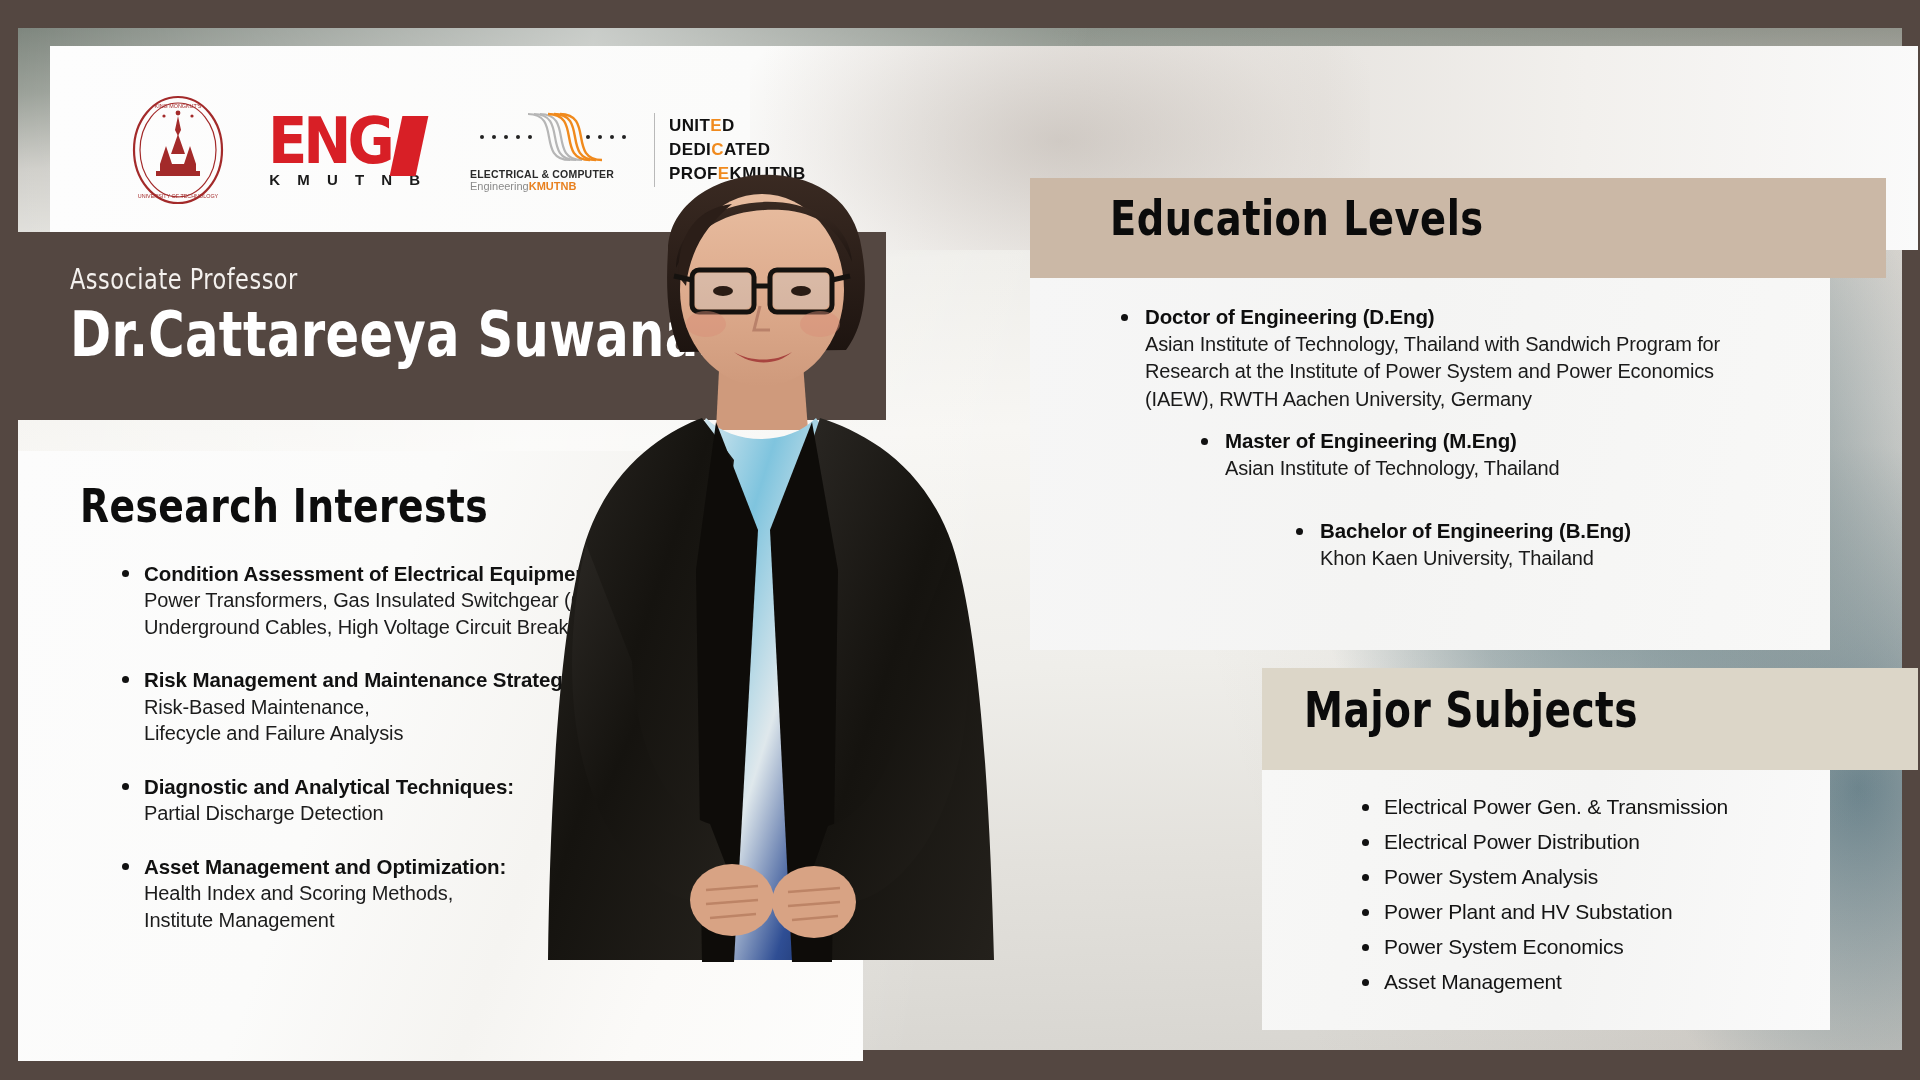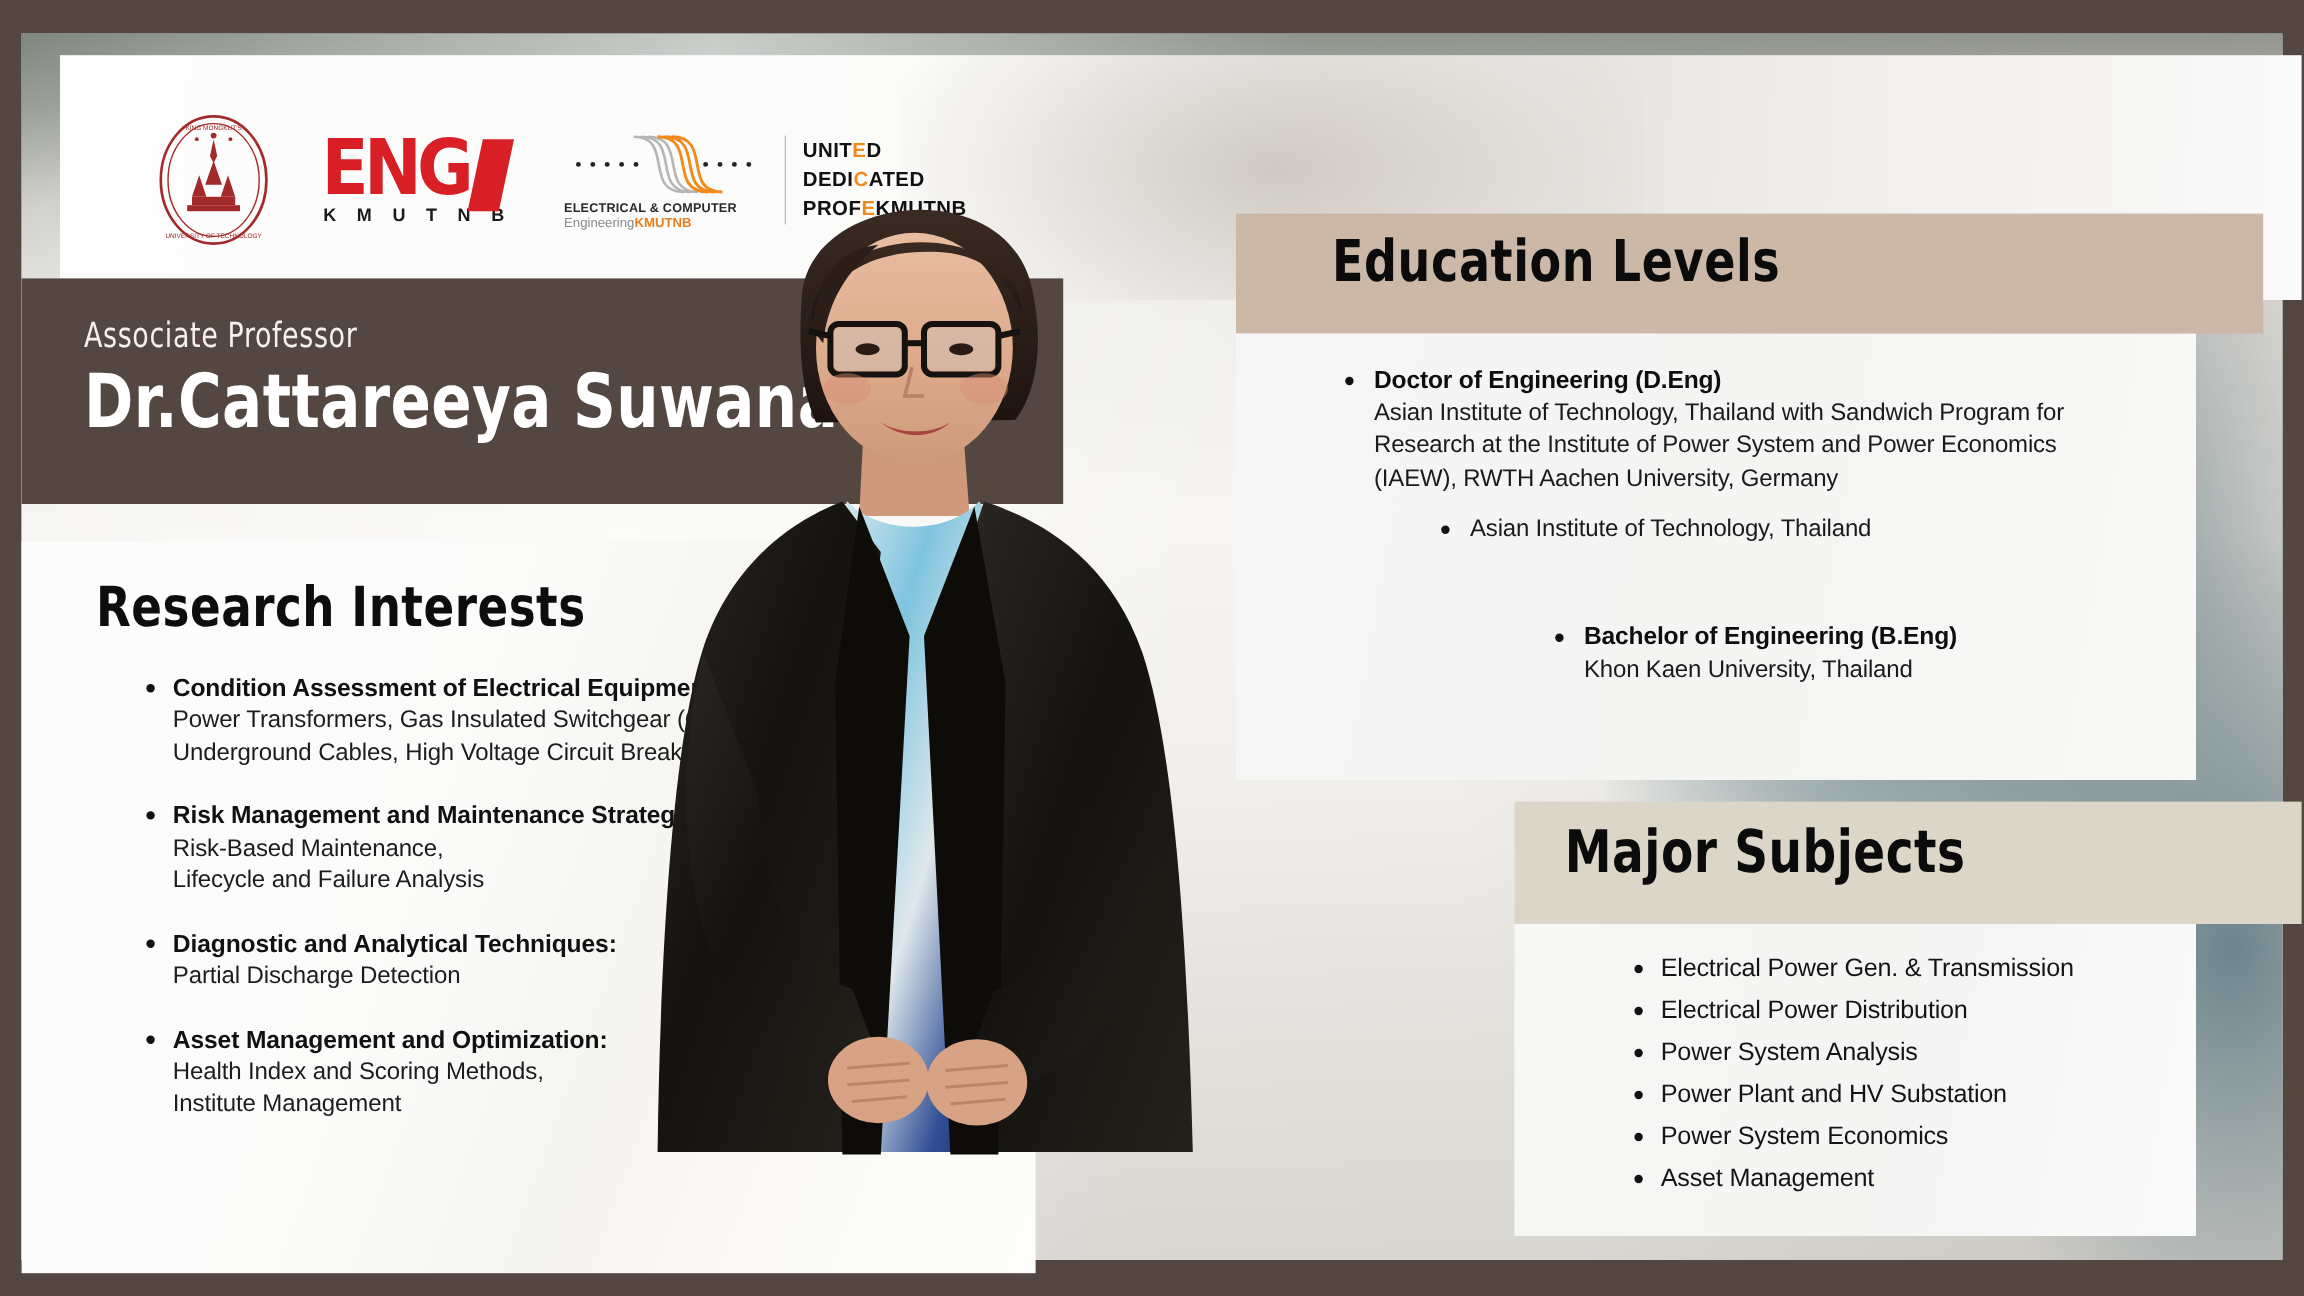--- a/index.html
+++ b/index.html
@@ -289,20 +289,21 @@
   <div class="edu-card">
     <div class="edu-entry edu-e1">
       <span class="bullet"></span>
       <div class="edu-head">Doctor of Engineering (D.Eng)</div>
       <div class="edu-sub">Asian Institute of Technology, Thailand with Sandwich Program for</div>
       <div class="edu-sub">Research at the Institute of Power System and Power Economics</div>
       <div class="edu-sub">(IAEW), RWTH Aachen University, Germany</div>
     </div>
     <div class="edu-entry edu-e2">
       <span class="bullet"></span>
+      <div class="edu-head">Master of Engineering (M.Eng)</div>
       <div class="edu-sub">Asian Institute of Technology, Thailand</div>
     </div>
     <div class="edu-entry edu-e3">
       <span class="bullet"></span>
       <div class="edu-head">Bachelor of Engineering (B.Eng)</div>
       <div class="edu-sub">Khon Kaen University, Thailand</div>
     </div>
   </div>
 
   <div class="maj-band">

